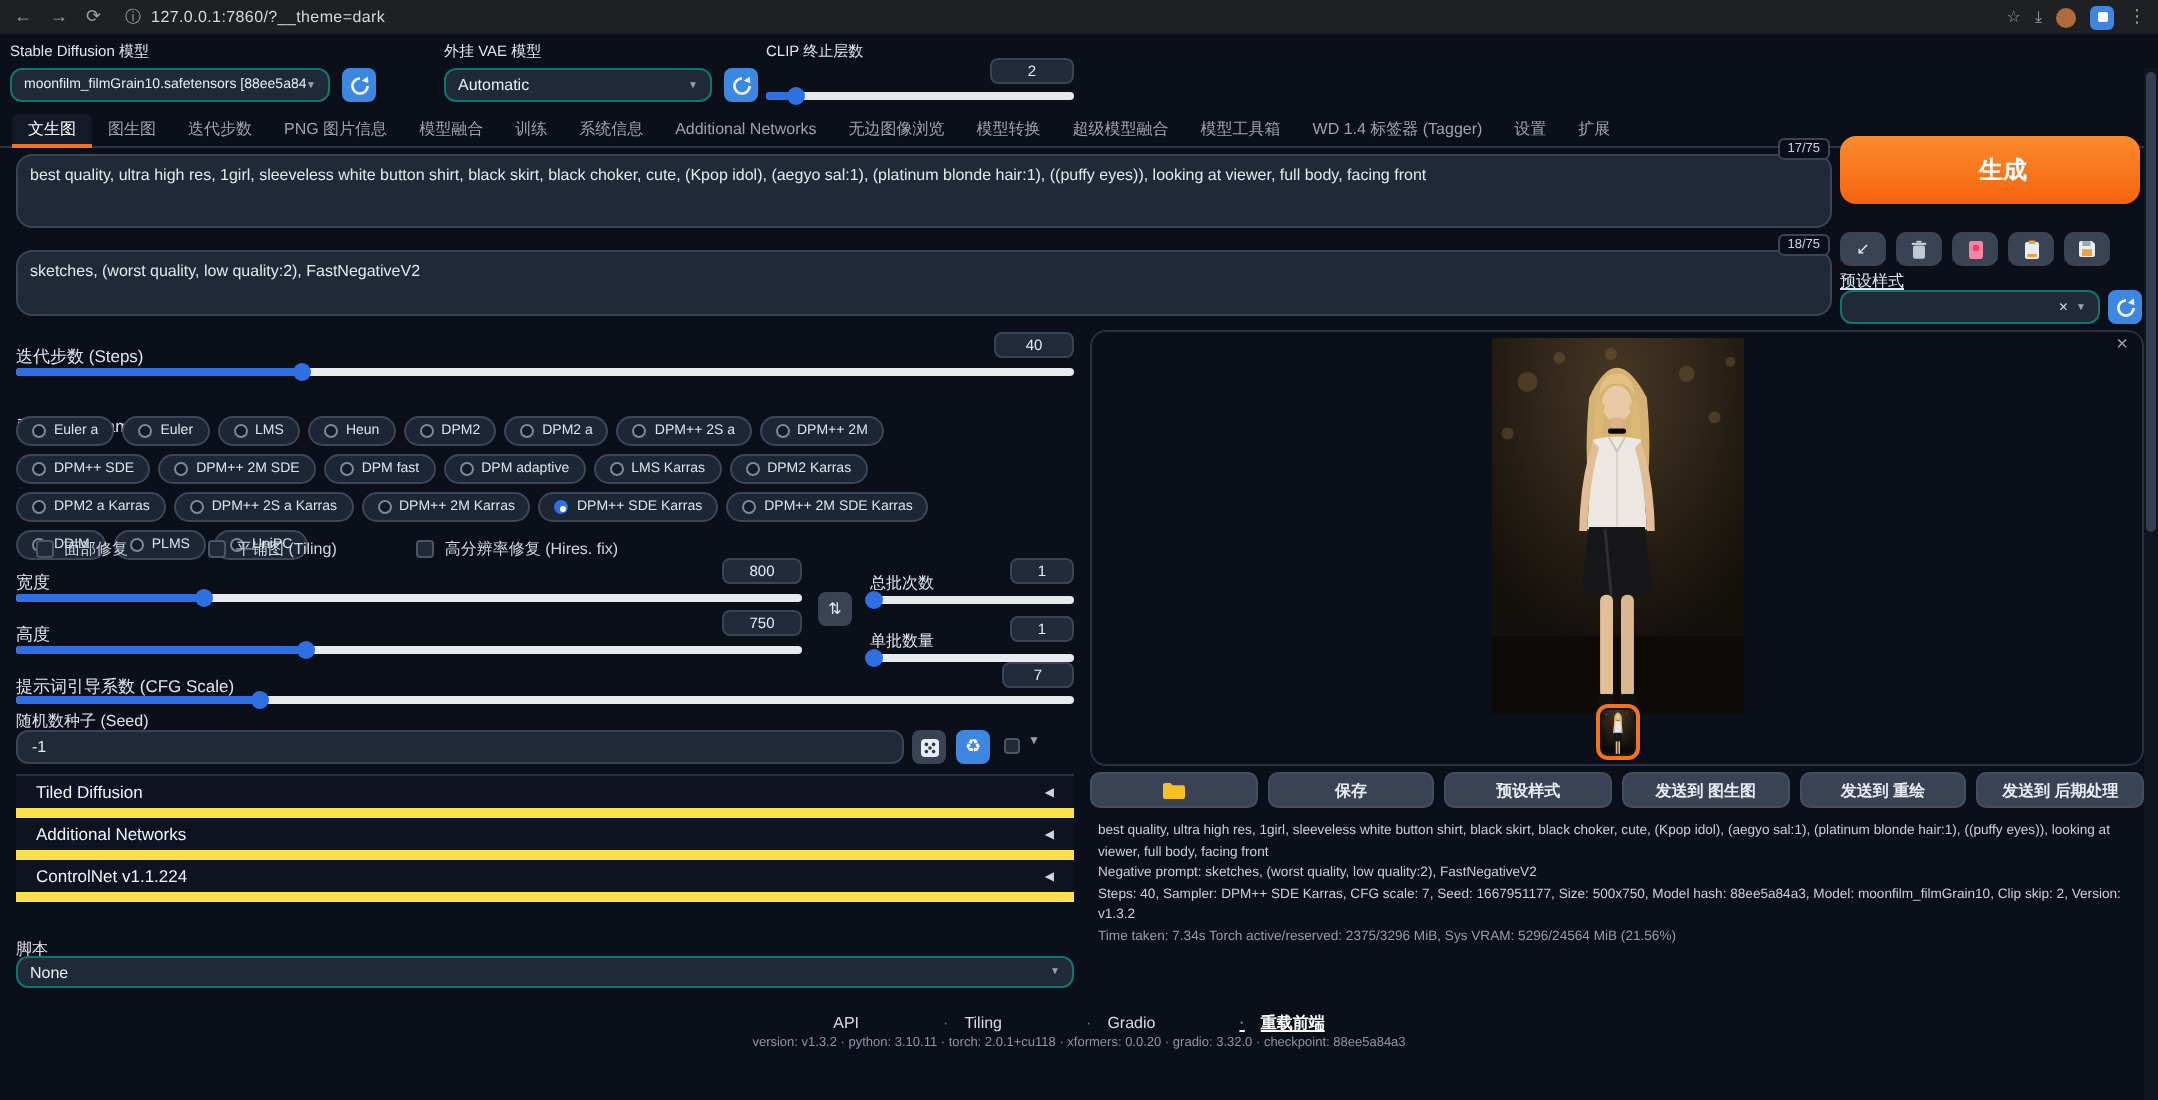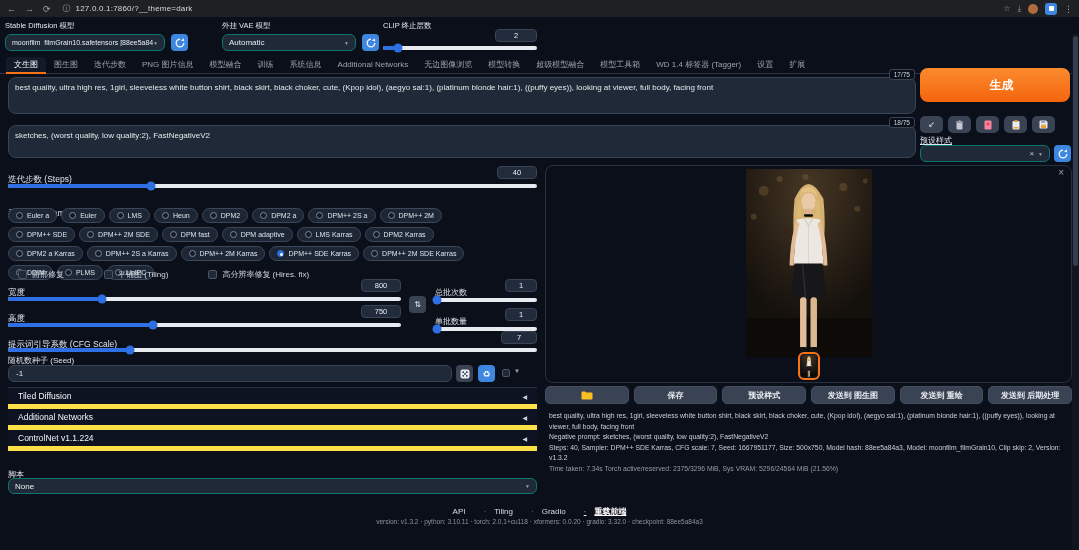--- a/index.html
+++ b/index.html
@@ -80,21 +80,21 @@
     border:2px solid #f97316; border-radius:6px; padding:1px; background:#121826; line-height:0; }
   .gbtns { position:absolute; left:545px; top:369px; width:527px; display:flex; gap:5px; }
   .gbtn { flex:1; height:18px; border-radius:5px; background:#3a4353; border:1px solid #434e61;
     color:#e8ebf0; font-size:8px; font-weight:bold; display:flex; align-items:center;
     justify-content:center; gap:3px; font-family:inherit; cursor:pointer; white-space:nowrap; }
   .info { position:absolute; left:549px; top:394px; width:521px; font-size:6.8px; color:#c9cfd9;
     line-height:1.55; }
   .info .dim { color:#949ca9; }
   
   .flinks { position:absolute; left:0; top:489px; width:1079px; text-align:center; font-size:8px; color:#d7dce4; }
-  .flink { margin:0 9px; }
+  .flink { margin:0 21px; }
   .flink::before { content:"·"; color:#6b7280; margin-right:8px; }
   .flink:first-child::before { content:""; margin:0; }
   .flink:last-child { text-decoration:underline; color:#fff; font-weight:bold; }
   .fversion { position:absolute; left:0; top:501px; width:1079px; text-align:center; font-size:6.5px; color:#8b93a3; }
   
   .abs { position:absolute; }
   .seed-input { background:#1f2937; border:1px solid #394455; border-radius:6px; height:17px;
     font-size:8px; color:#e5e7eb; padding:0 7px; display:flex; align-items:center; }
   .sq-btn { width:17px; height:17px; border-radius:4px; background:#3a4353; display:flex;
     align-items:center; justify-content:center; font-size:9px; color:#e5e7eb; }

